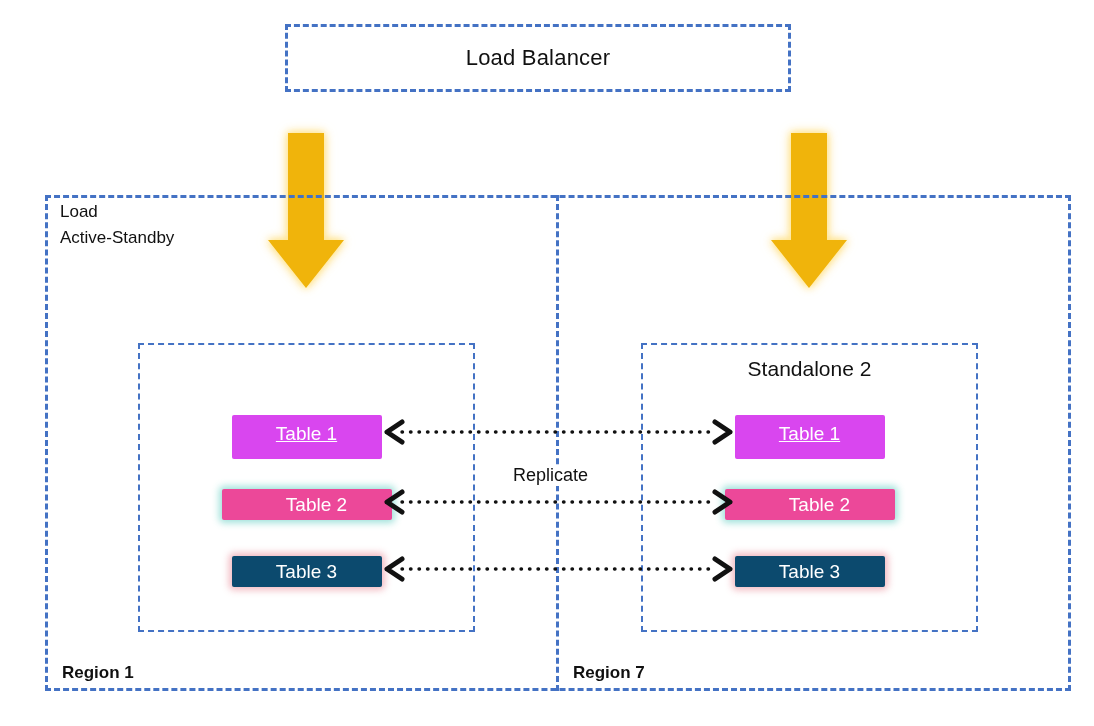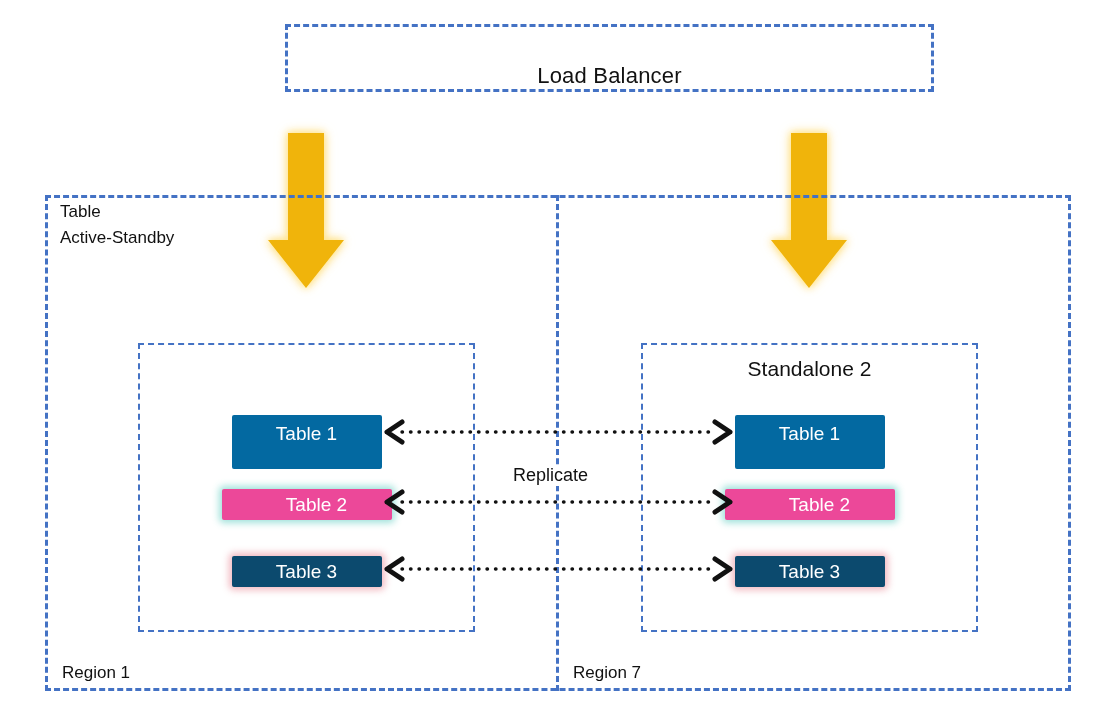--- a/index.html
+++ b/index.html
@@ -14,25 +14,25 @@
     width: 1094px;
     height: 726px;
     background: #ffffff;
     overflow: hidden;
   }
 
   
   .lb-box {
     position: absolute;
     left: 285px; top: 24px;
-    width: 649px; height: 68px;
+    width: 506px; height: 68px;
     border: 3px dashed #4472C4;
     box-sizing: border-box;
     display: flex;
-    align-items: flex-end;
+    align-items: center;
     justify-content: center;
   }
   .lb-box span {
     font-size: 22px;
     letter-spacing: 0.2px;
     color: #111;
   }
 
   
   .flow-arrow {
@@ -62,20 +62,21 @@
     position: absolute;
     left: 60px; top: 199px;
     font-size: 17px;
     line-height: 26px;
     color: #111;
   }
   .region-label {
     position: absolute;
     font-size: 17px;
     color: #111;
+    font-weight: bold;
   }
   .region-label.r1 { left: 62px;  top: 663px; }
   .region-label.r2 { left: 573px; top: 663px; }
 
   
   .standalone {
     position: absolute;
     top: 343px;
     width: 337px; height: 289px;
     border: 2.5px dashed #4472C4;
@@ -97,22 +98,23 @@
     position: absolute;
     left: 50%;
     transform: translateX(-50%);
     width: 150px;
     text-align: center;
     color: #ffffff;
     font-size: 19px;
     border-radius: 2px;
   }
   .table-chip.t1 {
-    top: 70px; height: 54px; line-height: 38px;
-    background: #0369a1;
+    top: 70px; height: 44px; line-height: 38px;
+    background: #d946ef;
+    text-decoration: underline;
   }
   .table-chip.t2 {
     top: 144px; height: 31px; line-height: 31px;
     background: #ec4899;
     box-shadow: 0 0 7px 3px rgba(47,191,176,0.45);
     padding-left: 20px;
   }
   .table-chip.t3 {
     top: 211px; height: 31px; line-height: 31px;
     background: #0c4a6e;
@@ -149,21 +151,21 @@
     <polygon points="27,7 63,7 63,114 83,114 45,162 7,114 27,114" fill="#F0B40B"></polygon>
   </svg>
   <svg class="flow-arrow right" viewBox="0 0 90 170">
     <polygon points="27,7 63,7 63,114 83,114 45,162 7,114 27,114" fill="#F0B40B"></polygon>
   </svg>
 
   <div class="regions-outer"></div>
   <div class="region-divider"></div>
 
   <div class="dual-label">
-    <div>Table</div>
+    <div>Load</div>
     <div>Active-Standby</div>
   </div>
 
   <div class="region-label r1">Region 1</div>
   <div class="region-label r2">Region 7</div>
 
   <div class="standalone s1">
     <div class="table-chip t1">Table 1</div>
     <div class="table-chip t2">Table 2</div>
     <div class="table-chip t3">Table 3</div>

